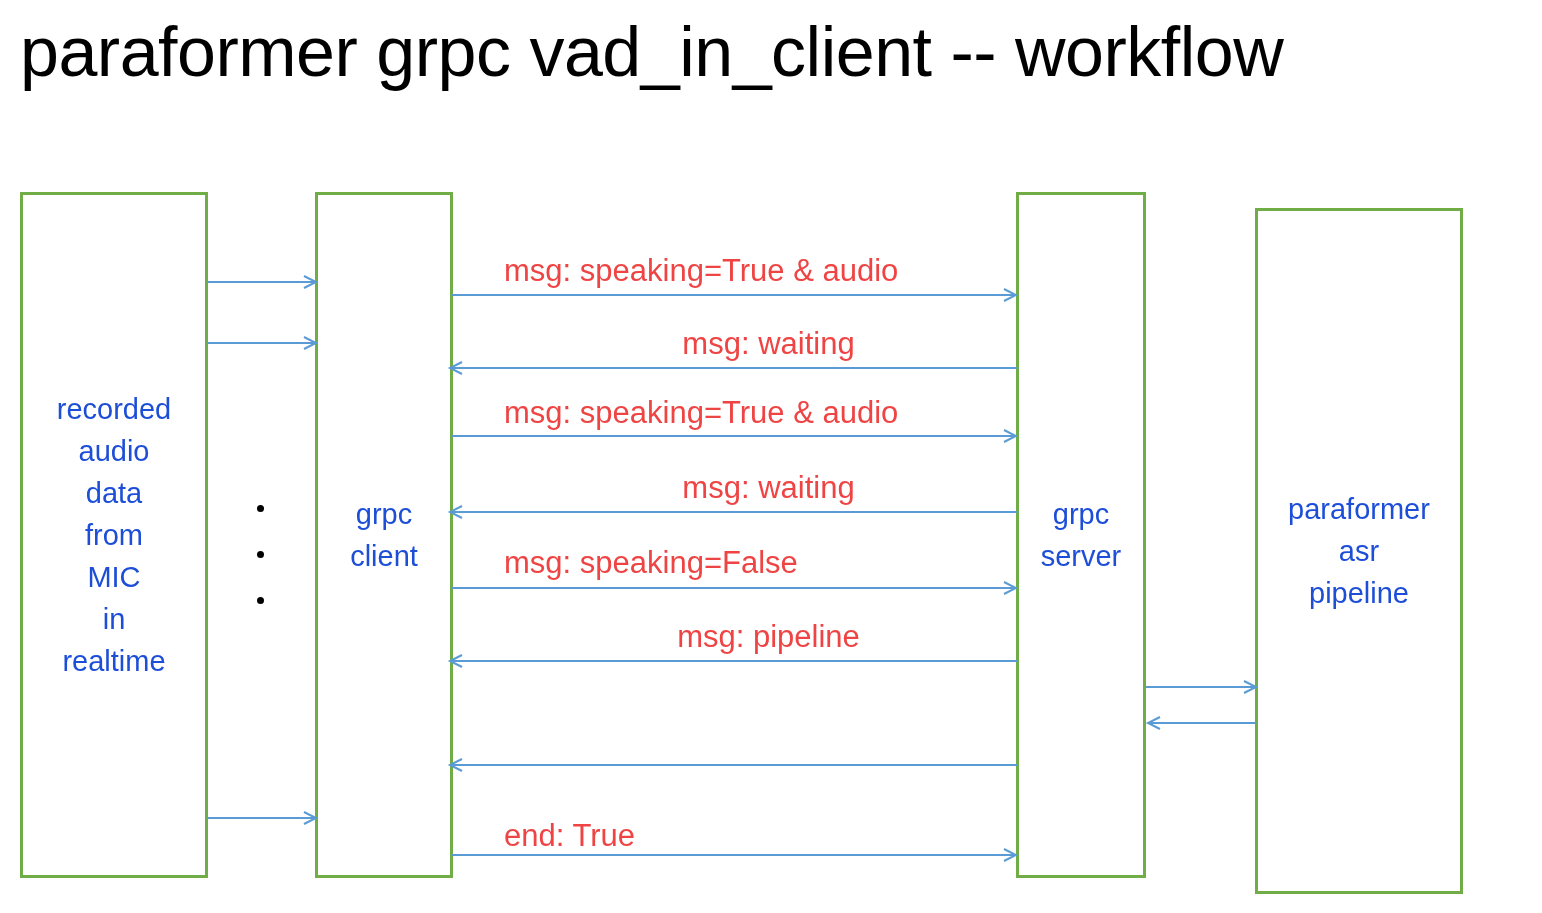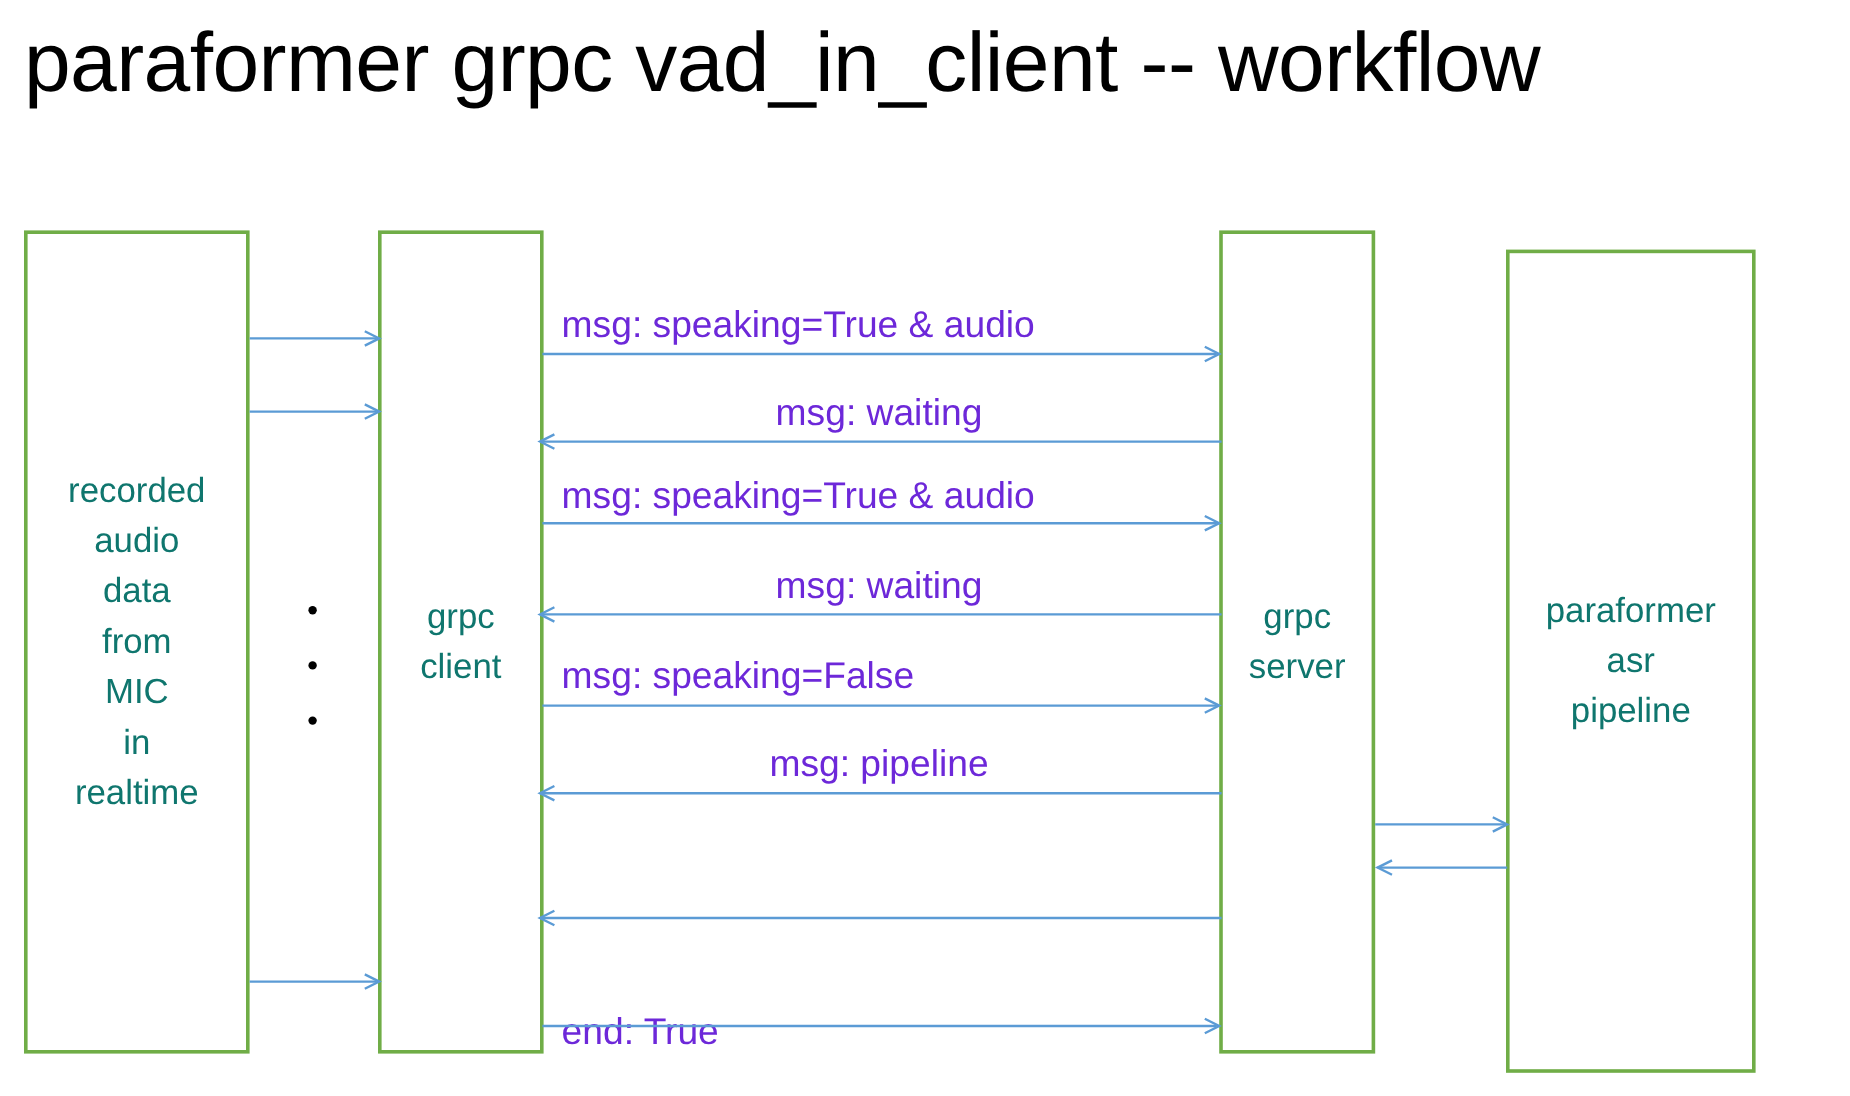--- a/index.html
+++ b/index.html
@@ -40,21 +40,21 @@
     background: #ffffff;
     box-sizing: border-box;
     display: flex;
     align-items: center;
     justify-content: center;
     text-align: center;
   }
   .box-label {
     font-size: 29px;
     line-height: 1.45;
-    color: #0f766e;
+    color: #1d4ed8;
   }
 
   #box-mic        { left: 20px;   top: 192px; width: 188px; height: 686px; }
   #box-client     { left: 315px;  top: 192px; width: 138px; height: 686px; }
   #box-server     { left: 1016px; top: 192px; width: 130px; height: 686px; }
   #box-pipeline   { left: 1255px; top: 208px; width: 208px; height: 686px; }
 
   
   .dots {
     position: absolute;
@@ -78,22 +78,23 @@
     height: 14px;
     pointer-events: none;
   }
   .arrow svg { display: block; overflow: visible; }
 
   
   .msg-label {
     position: absolute;
     font-size: 31px;
     line-height: 1;
-    color: #6d28d9;
+    color: #ef4444;
     white-space: nowrap;
+    margin-left: 36px;
   }
   .msg-left  { text-align: left;  }
   .msg-right { text-align: center; }
 </style>
 </head>
 <body>
 
 <div id="canvas">
 
   <div class="title">paraformer grpc vad_in_client -- workflow</div>
@@ -195,21 +196,21 @@
     </svg>
   </div>
 
   <div class="arrow" style="left:446px; top:758px; width:572px;">
     <svg width="572" height="14" viewBox="0 0 572 14">
       <line x1="4" y1="7" x2="572" y2="7" stroke="#5B9BD5" stroke-width="2"></line>
       <polyline points="16,1 4,7 16,13" fill="none" stroke="#5B9BD5" stroke-width="2"></polyline>
     </svg>
   </div>
 
-  <div class="msg-label msg-left" style="left:468px; top:844px; width:560px;">end: True</div>
+  <div class="msg-label msg-left" style="left:468px; top:820px; width:560px;">end: True</div>
   <div class="arrow" style="left:452px; top:848px; width:566px;">
     <svg width="566" height="14" viewBox="0 0 566 14">
       <line x1="0" y1="7" x2="562" y2="7" stroke="#5B9BD5" stroke-width="2"></line>
       <polyline points="552,1 564,7 552,13" fill="none" stroke="#5B9BD5" stroke-width="2"></polyline>
     </svg>
   </div>
 
   <div class="arrow" style="left:1146px; top:680px; width:112px;">
     <svg width="112" height="14" viewBox="0 0 112 14">
       <line x1="0" y1="7" x2="108" y2="7" stroke="#5B9BD5" stroke-width="2"></line>

